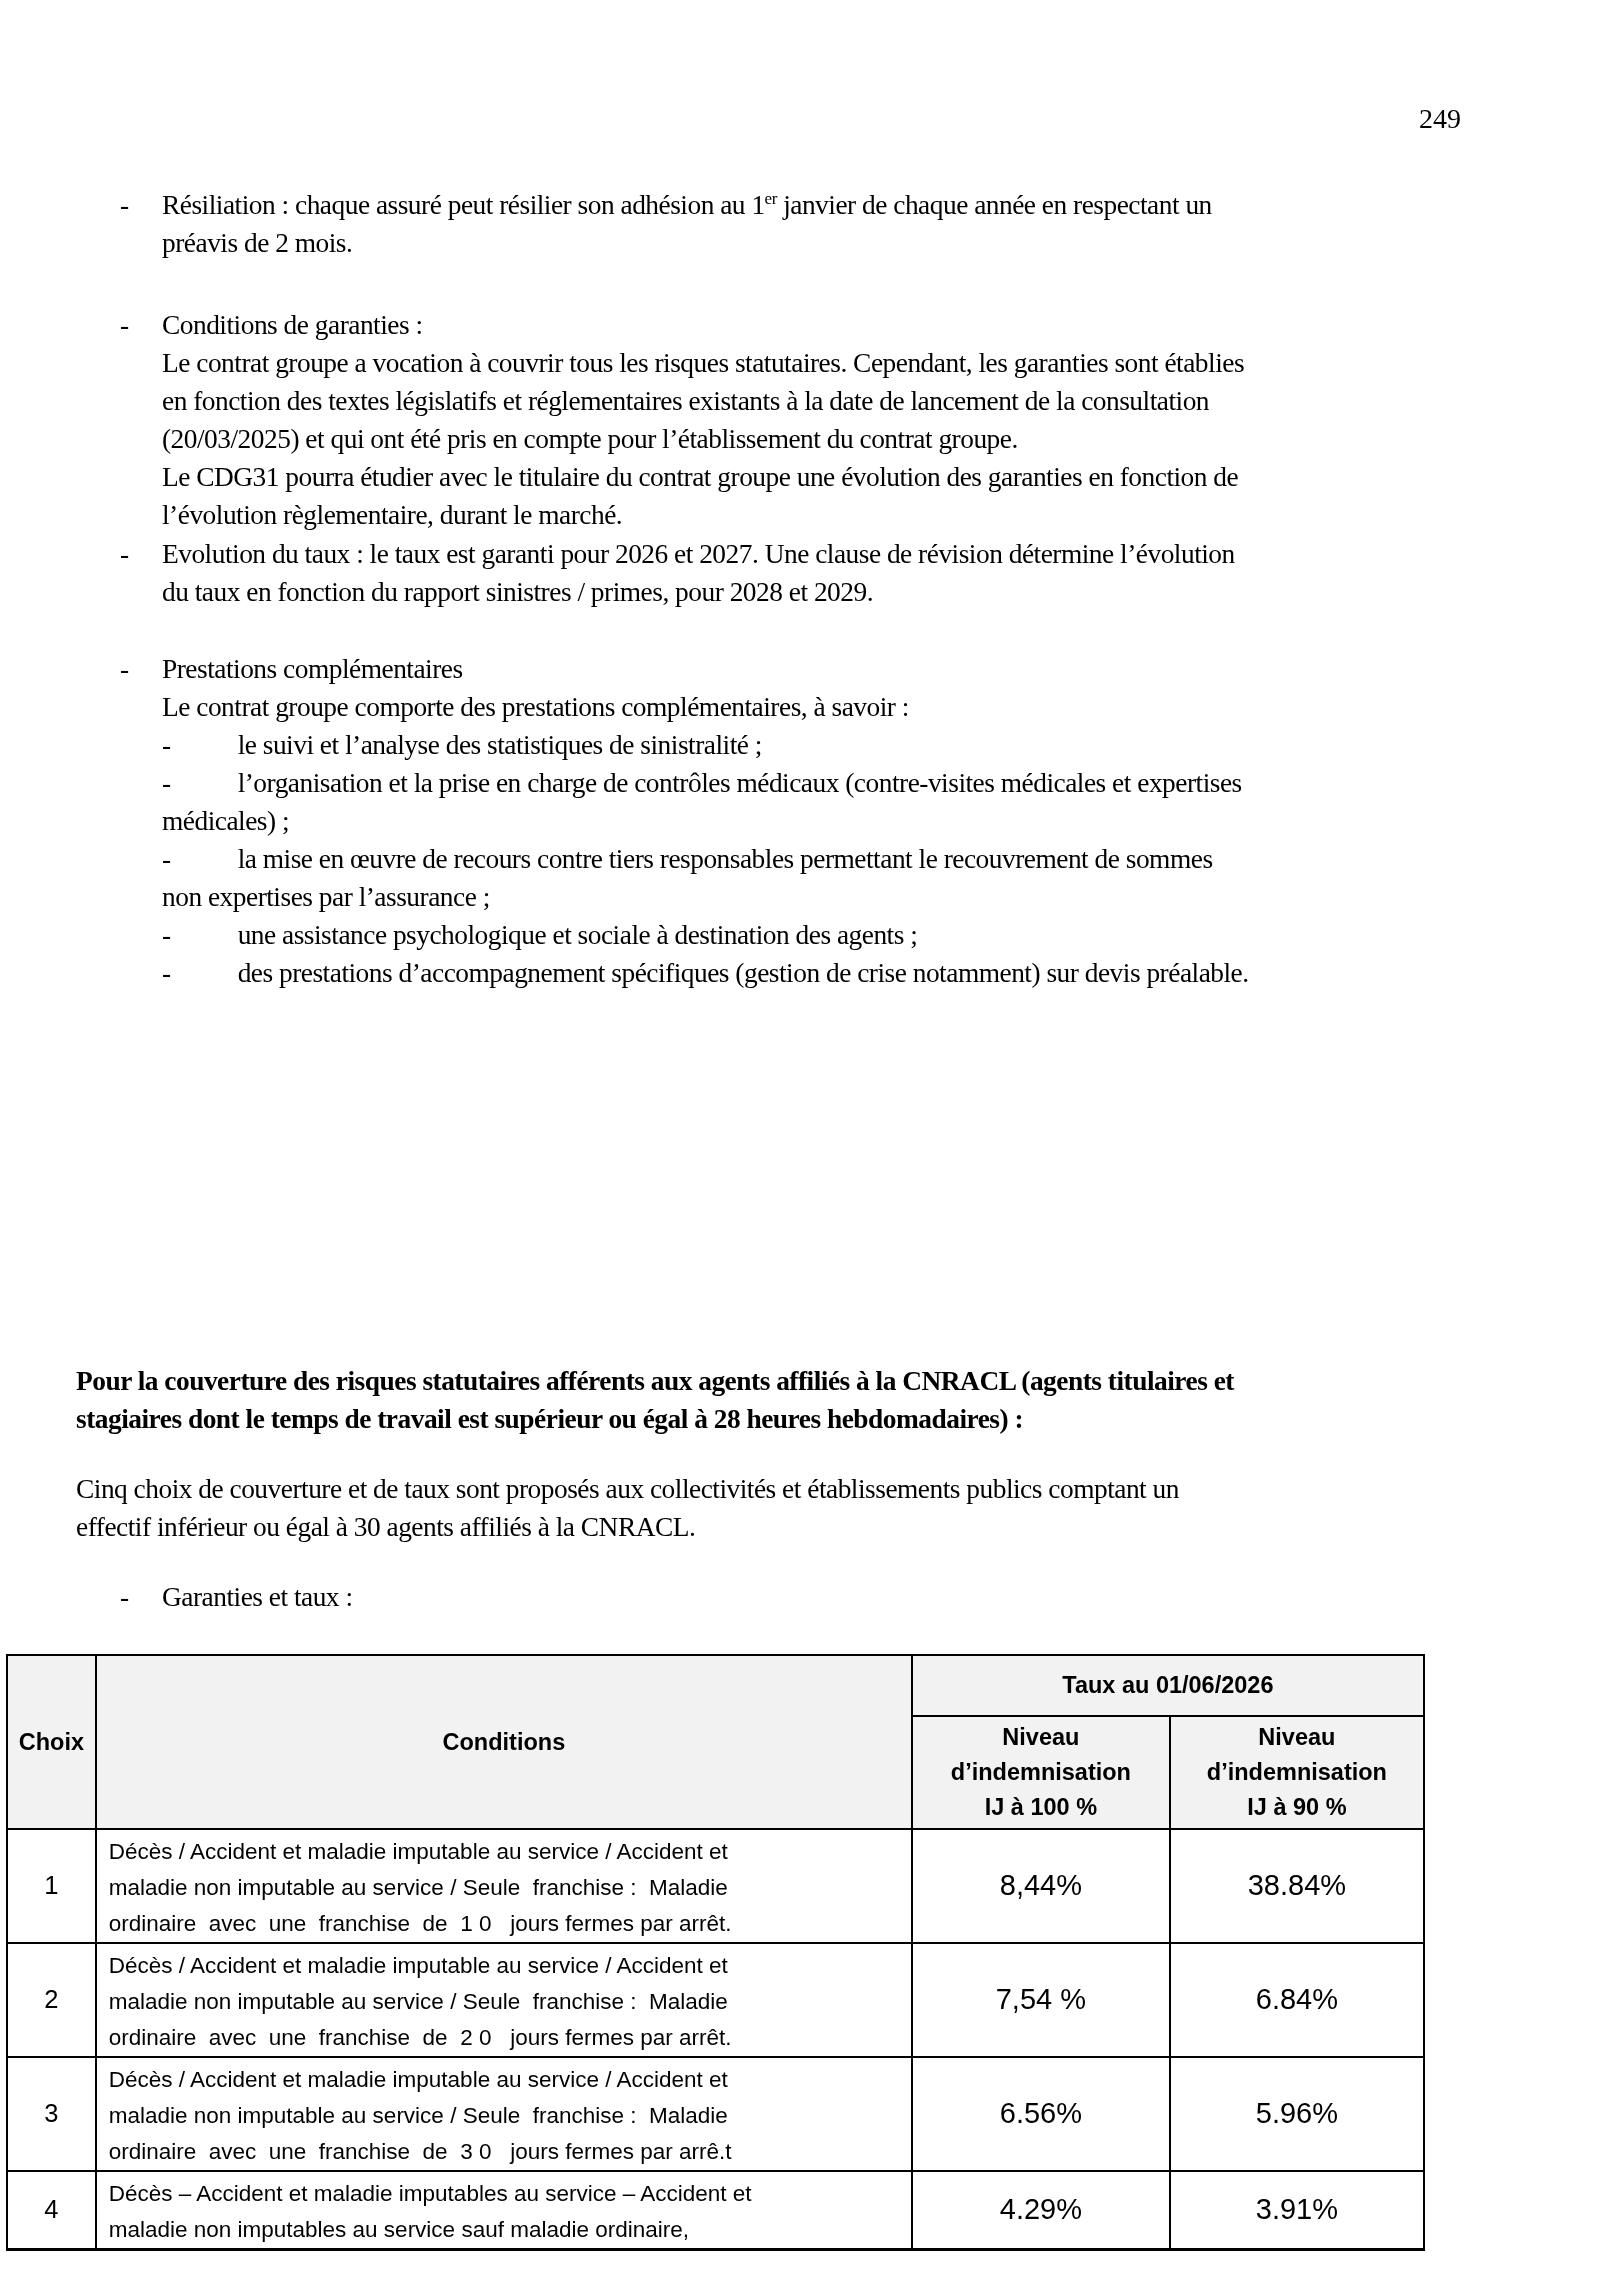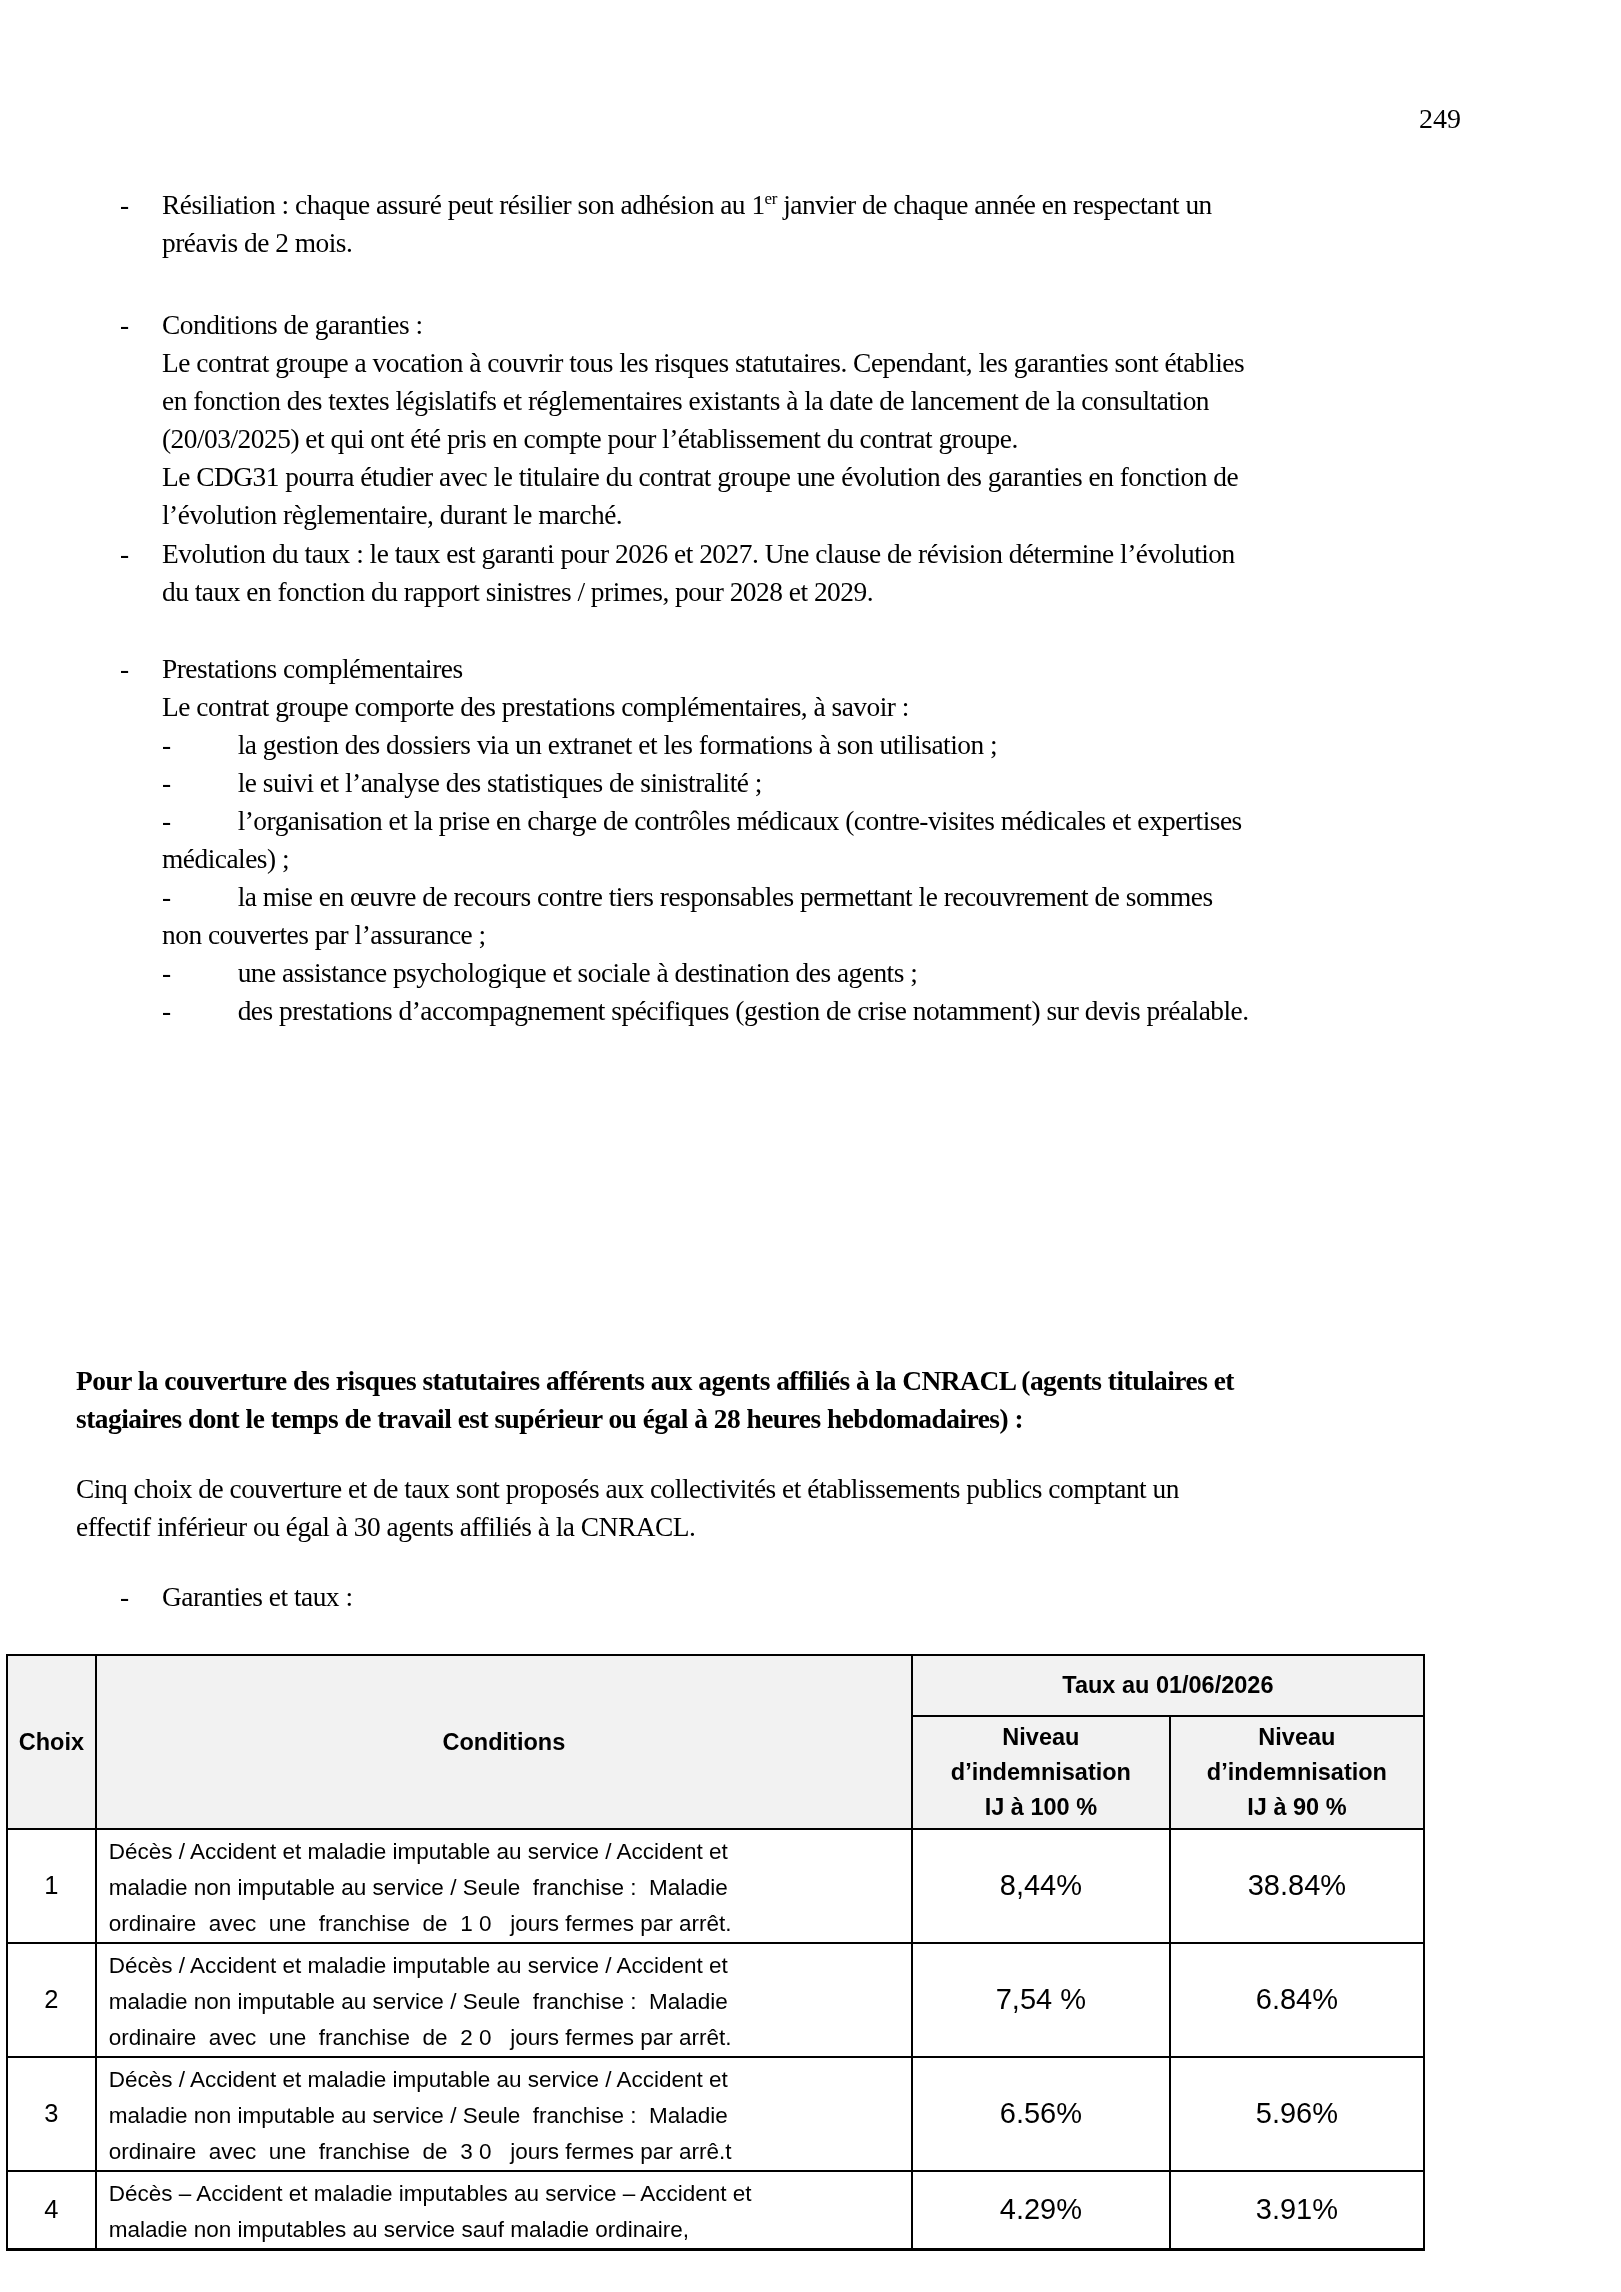--- a/index.html
+++ b/index.html
@@ -52,26 +52,25 @@
   <div class="li serif" style="top:518px;">
     <span class="dash">-</span>
     <div class="pre">Evolution du taux : le taux est garanti pour 2026 et 2027. Une clause de révision détermine l’évolution
 du taux en fonction du rapport sinistres / primes, pour 2028 et 2029.</div>
   </div>
 
   <div class="li serif" style="top:633px;">
     <span class="dash">-</span>
     <div class="pre">Prestations complémentaires
 Le contrat groupe comporte des prestations complémentaires, à savoir :</div>
-    <div class="sub"><span>-</span><span class="tabgap"></span><span class="pre">la gestion des dossiers via un extranet et les formations à son utilisation ;</span></div>
     <div class="sub"><span>-</span><span class="tabgap"></span><span class="pre">le suivi et l’analyse des statistiques de sinistralité ;</span></div>
     <div class="sub"><span>-</span><span class="tabgap"></span><span class="pre">l’organisation et la prise en charge de contrôles médicaux (contre-visites médicales et expertises
 médicales) ;</span></div>
     <div class="sub"><span>-</span><span class="tabgap"></span><span class="pre">la mise en œuvre de recours contre tiers responsables permettant le recouvrement de sommes
-non couvertes par l’assurance ;</span></div>
+non expertises par l’assurance ;</span></div>
     <div class="sub"><span>-</span><span class="tabgap"></span><span class="pre">une assistance psychologique et sociale à destination des agents ;</span></div>
     <div class="sub"><span>-</span><span class="tabgap"></span><span class="pre">des prestations d’accompagnement spécifiques (gestion de crise notamment) sur devis préalable.</span></div>
   </div>
 
   <div class="abs serif b pre" style="left:76px;top:1345px;">Pour la couverture des risques statutaires afférents aux agents affiliés à la CNRACL (agents titulaires et
 stagiaires dont le temps de travail est supérieur ou égal à 28 heures hebdomadaires) :</div>
 
   <div class="abs serif pre" style="left:76px;top:1453px;">Cinq choix de couverture et de taux sont proposés aux collectivités et établissements publics comptant un
 effectif inférieur ou égal à 30 agents affiliés à la CNRACL.</div>
 

